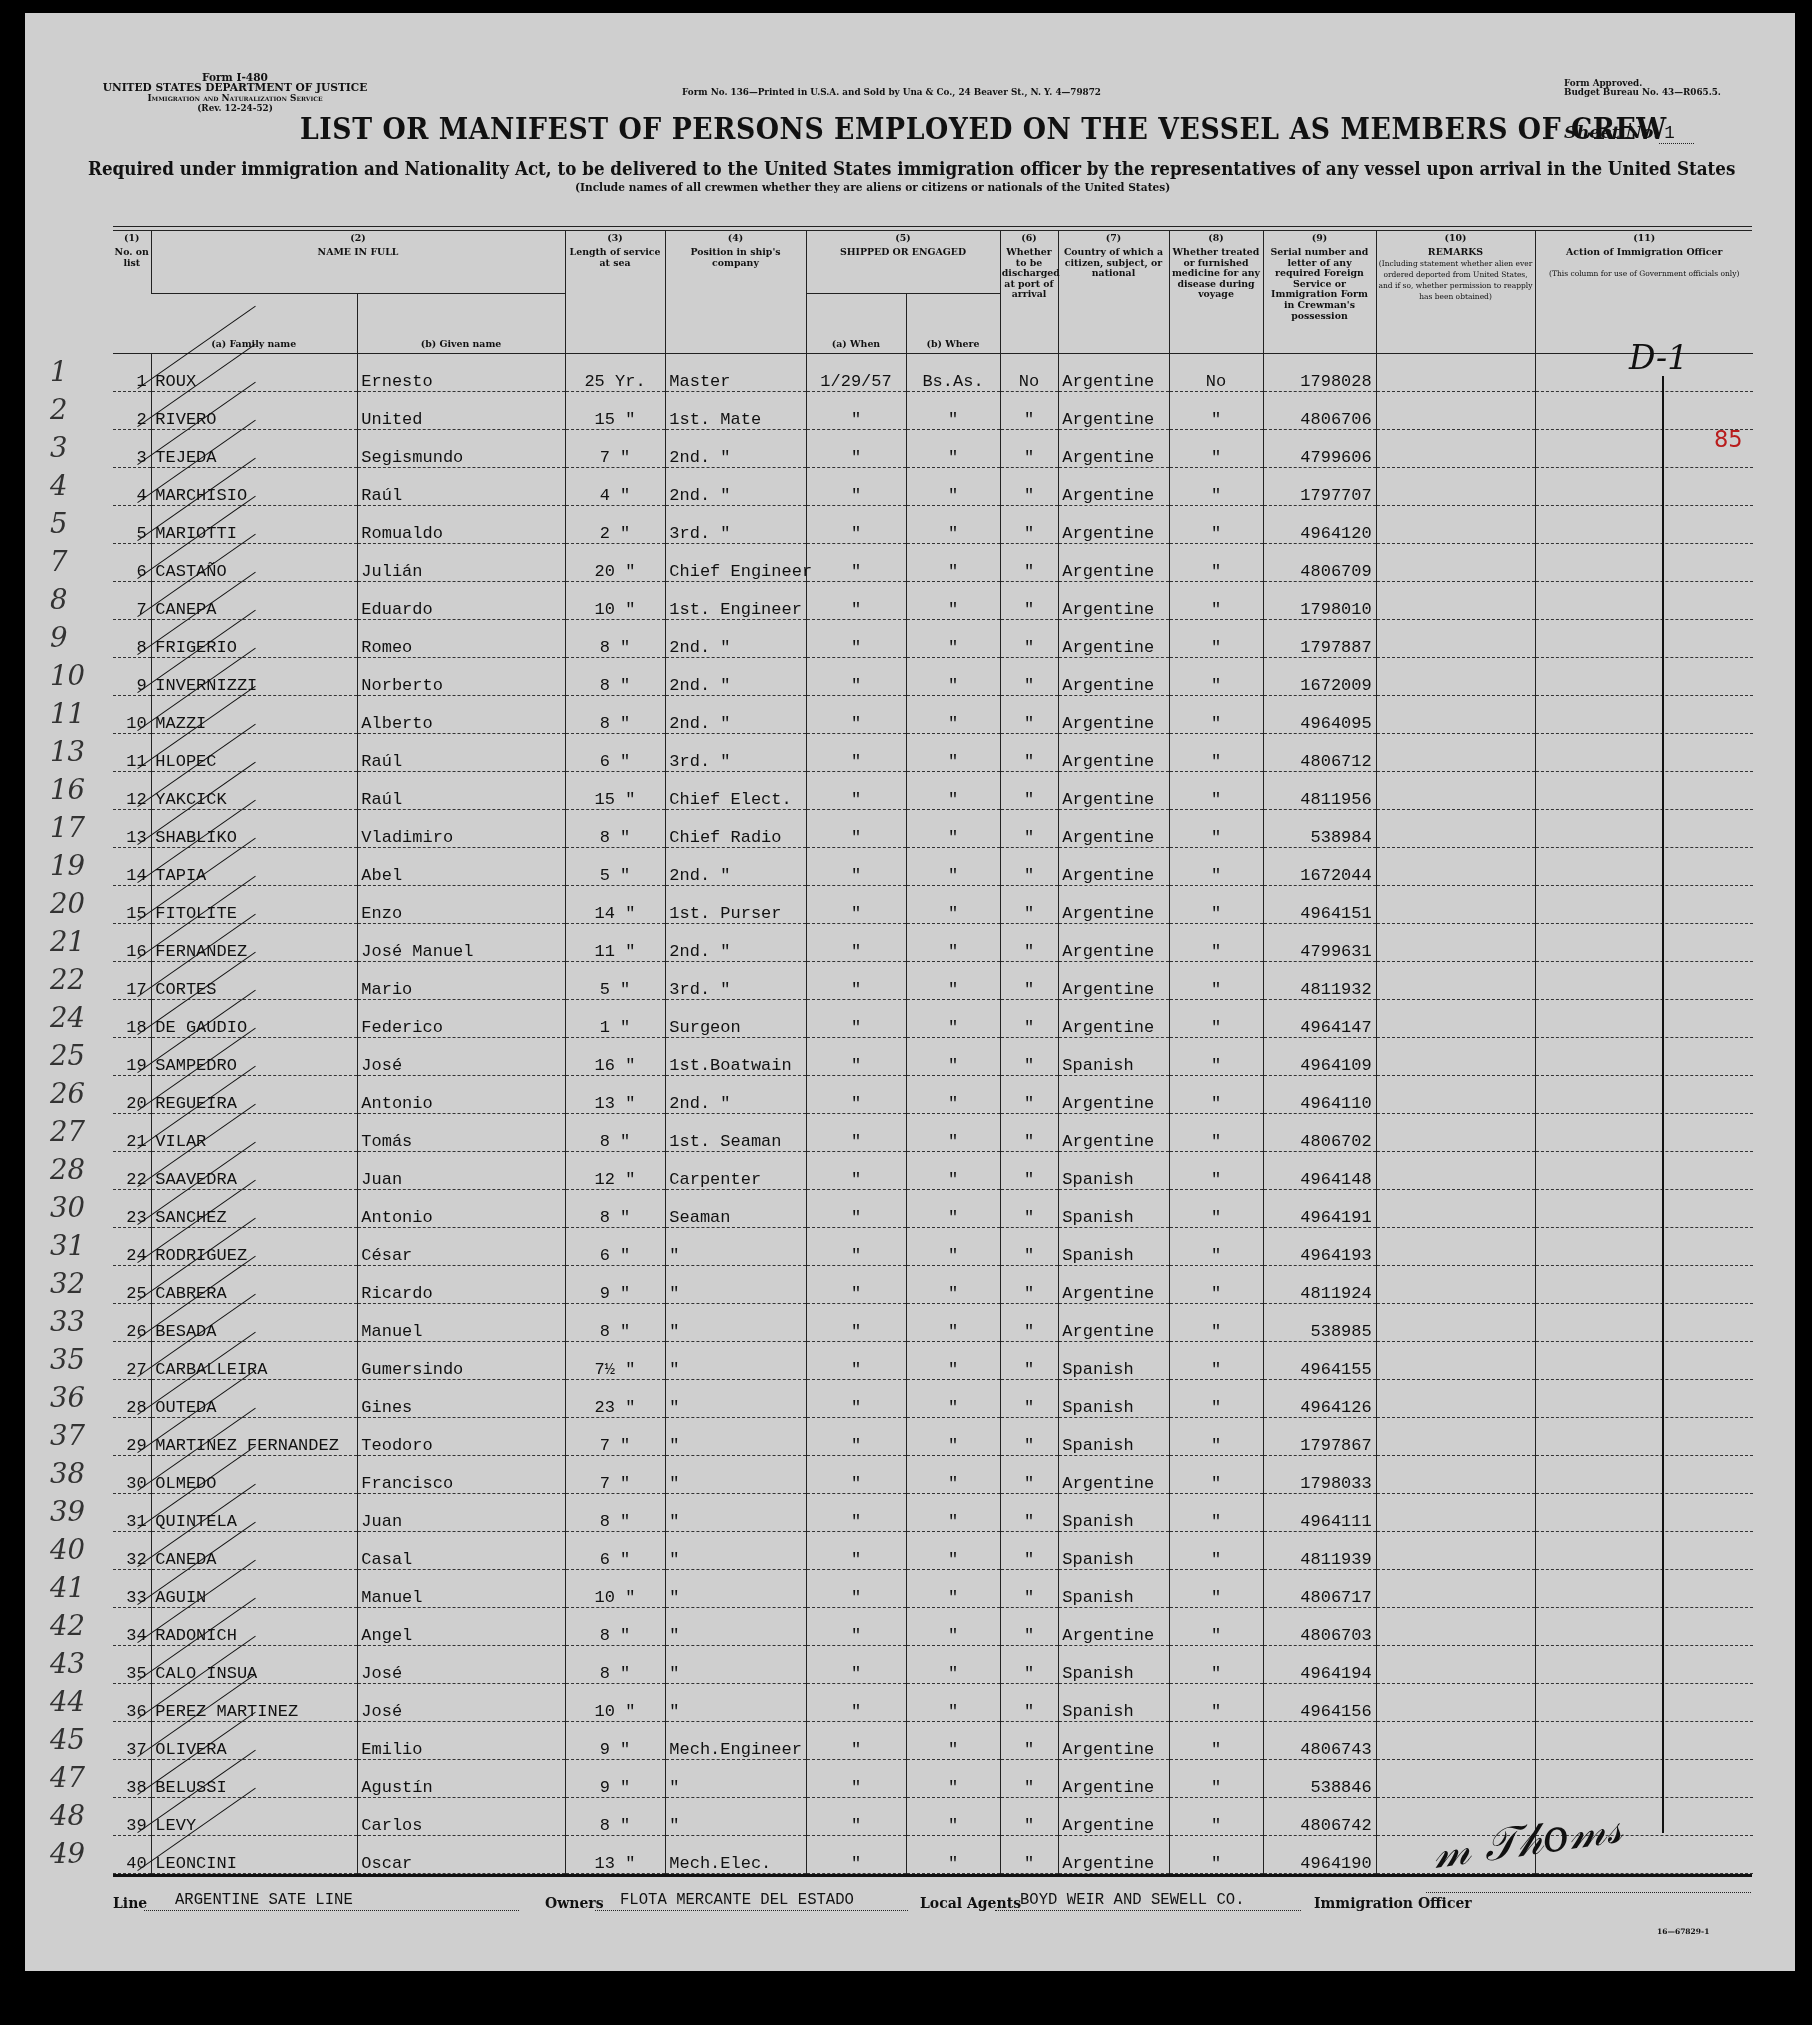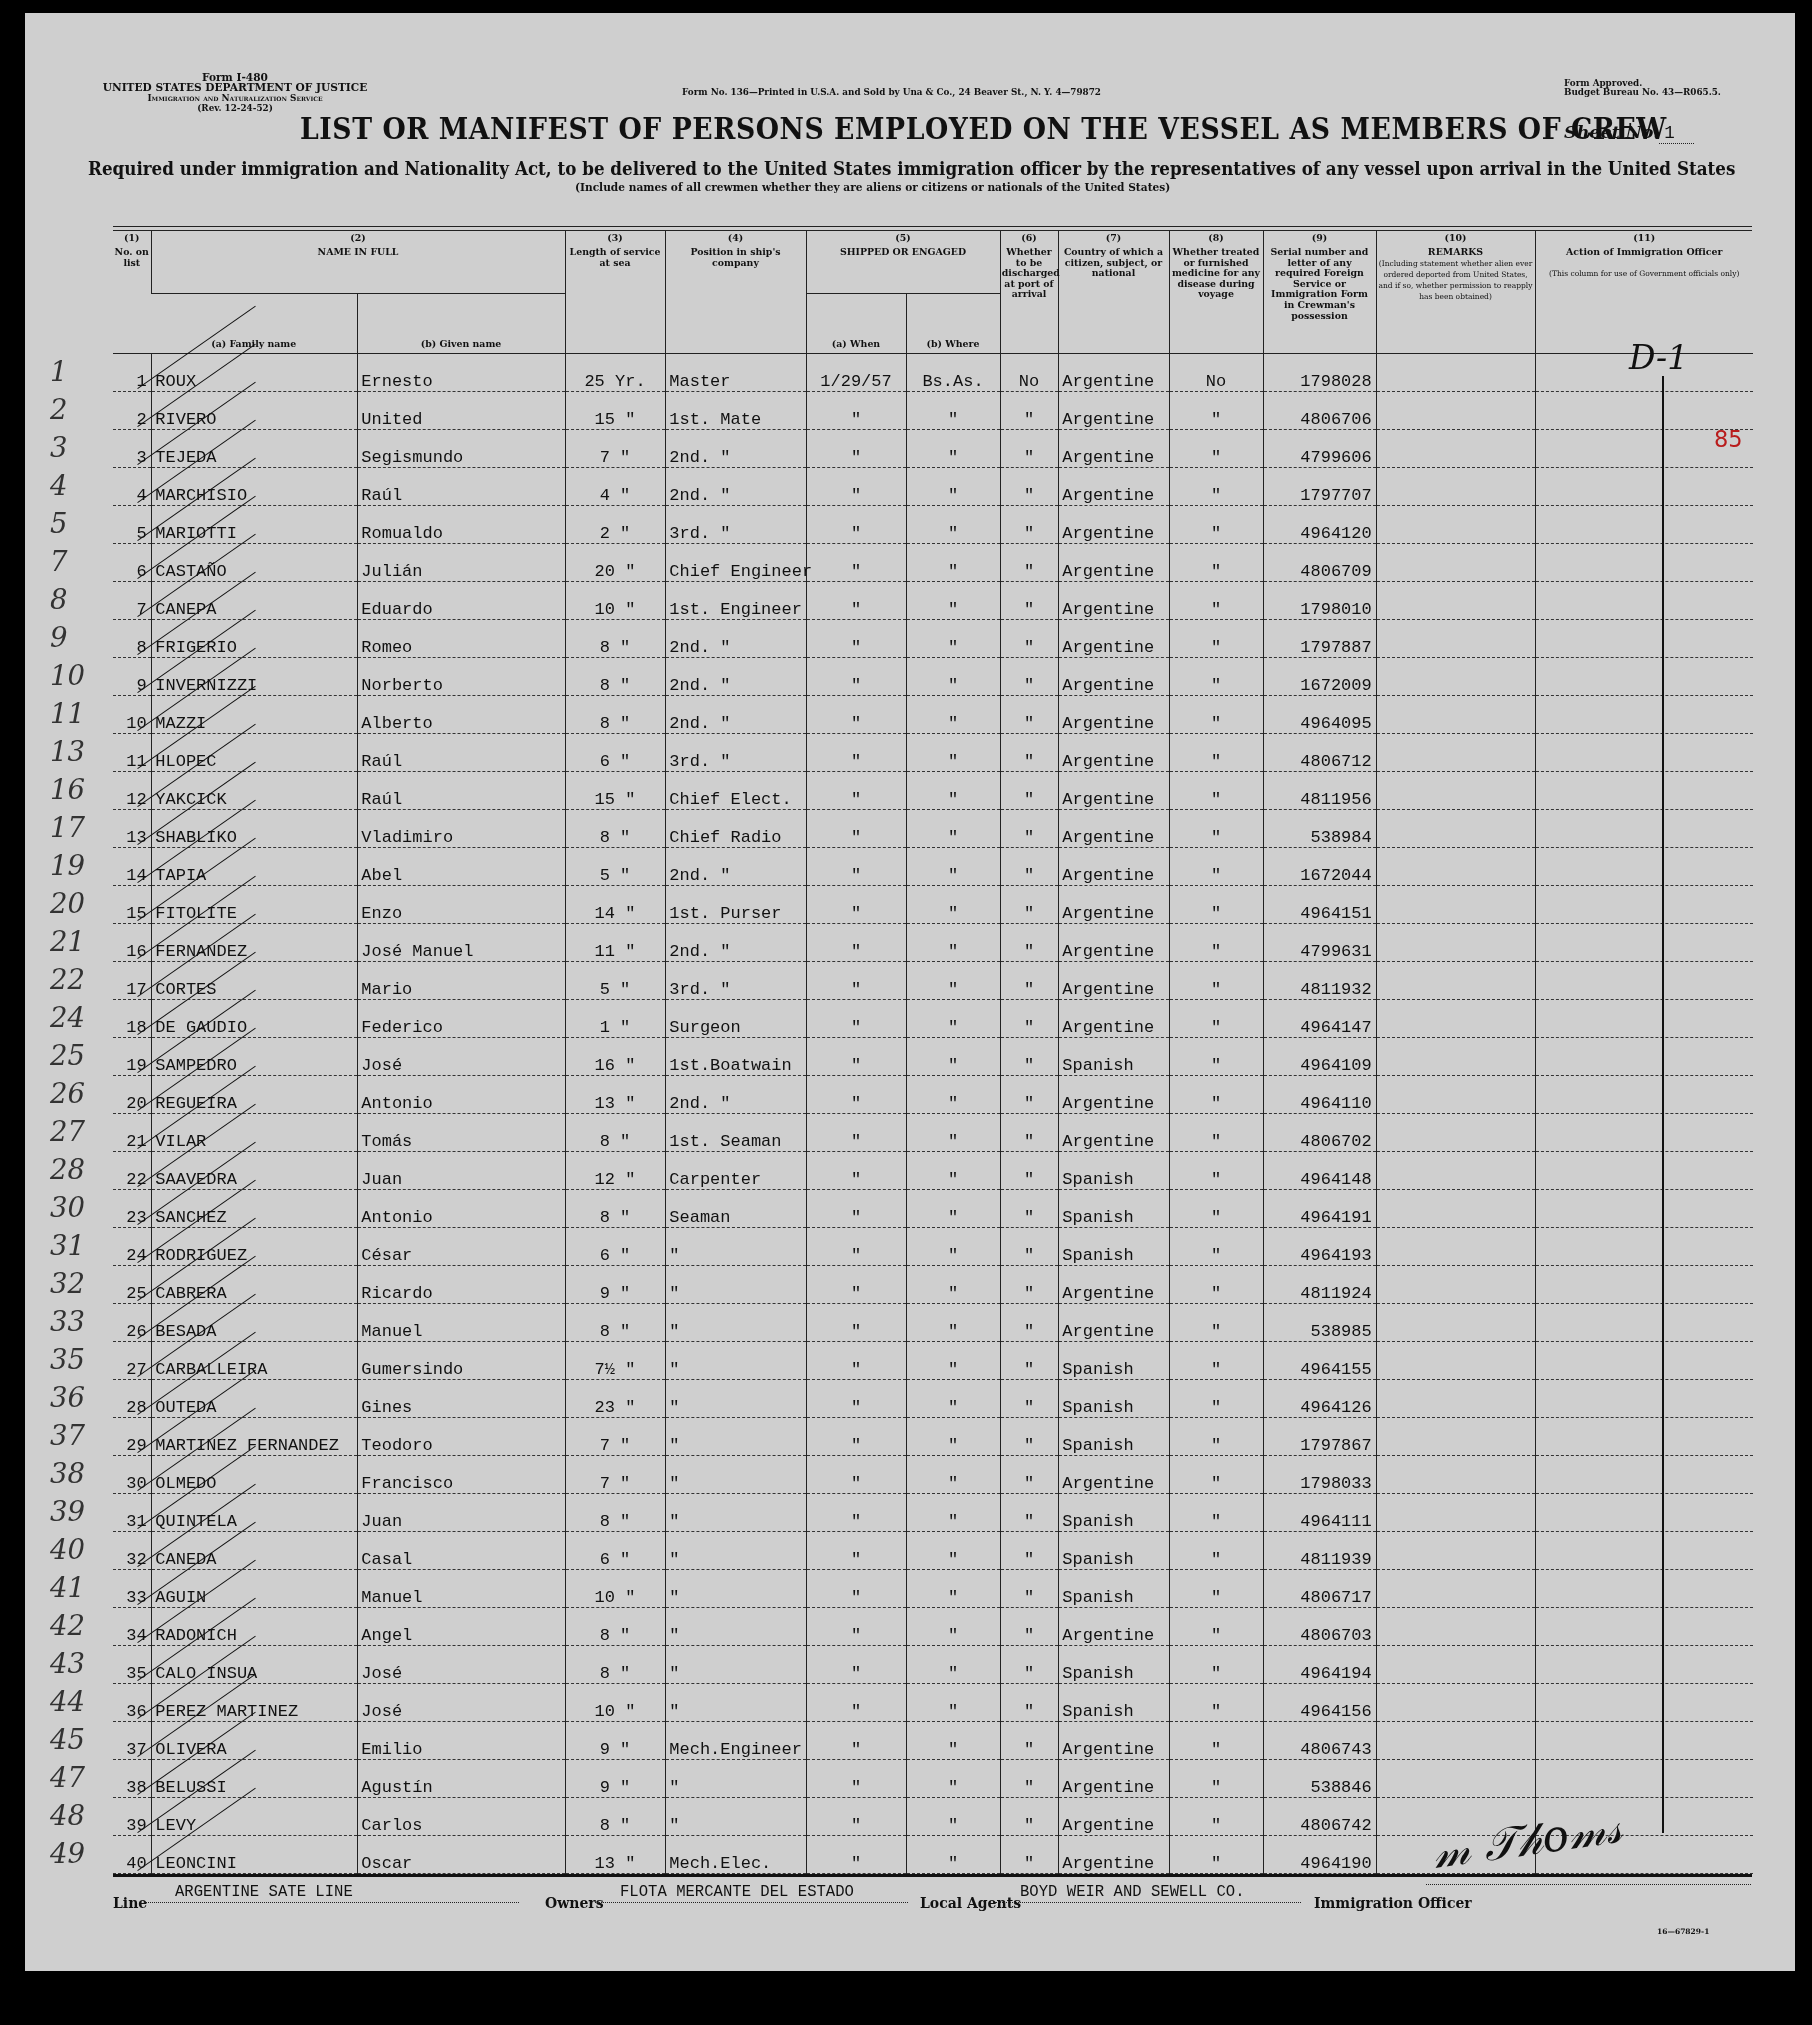--- a/index.html
+++ b/index.html
@@ -36,21 +36,21 @@
   .small { font-size:7.5px; font-weight:normal; line-height:11px; }
   .center { text-align:center; }
   .right { text-align:right; }
   td.no { text-align:right; font-size:12.5px; font-family:"DejaVu Serif",serif; position:relative; }
   .hand { position:absolute; left:-63px; bottom:3.8px; font-family:"DejaVu Serif",serif; font-style:italic; font-size:27.5px; color:#333; font-weight:normal; }
   .tick { position:absolute; left:25px; bottom:1.3px; width:144px; height:1.3px; background:#111; transform:rotate(-35deg); transform-origin:left bottom; }
   .bottom-rule { height:0; border-top:3.1px solid #111; width:1639px; }
 
   .footer { left:88px; top:1870px; width:1639px; height:25px; font-size:13.8px; }
   .footer .lbl { position:absolute; top:12px; font-family:"DejaVu Serif",serif; font-weight:bold; font-size:14px; }
-  .footer .val { position:absolute; top:0; font-family:"Liberation Mono",monospace; font-size:15.6px; border-bottom:1.3px dotted #222; padding-bottom:1.3px; }
+  .footer .val { position:absolute; top:8px; font-family:"Liberation Mono",monospace; font-size:15.6px; border-bottom:1.3px dotted #222; padding-bottom:1.3px; }
   .formno { left:1632px; top:1914px; font-size:7.5px; font-weight:bold; }
   .margin-note { left:1689px; top:413px; font-family:"DejaVu Sans",sans-serif; font-size:22.5px; color:#b91c1c; }
   .action-mark { left:1604px; top:325px; font-family:"DejaVu Serif",serif; font-style:italic; font-size:33px; color:#111; }
   .sig { left:1407px; top:1801px; font-family:"DejaVu Serif",serif; font-style:italic; font-size:44px; color:#111; transform:rotate(-8deg); }
   .bracket-line { left:1637px; top:363px; width:1.9px; height:1457px; background:#111; }
 </style>
 </head>
 <body>
 
 <div class="paper">

